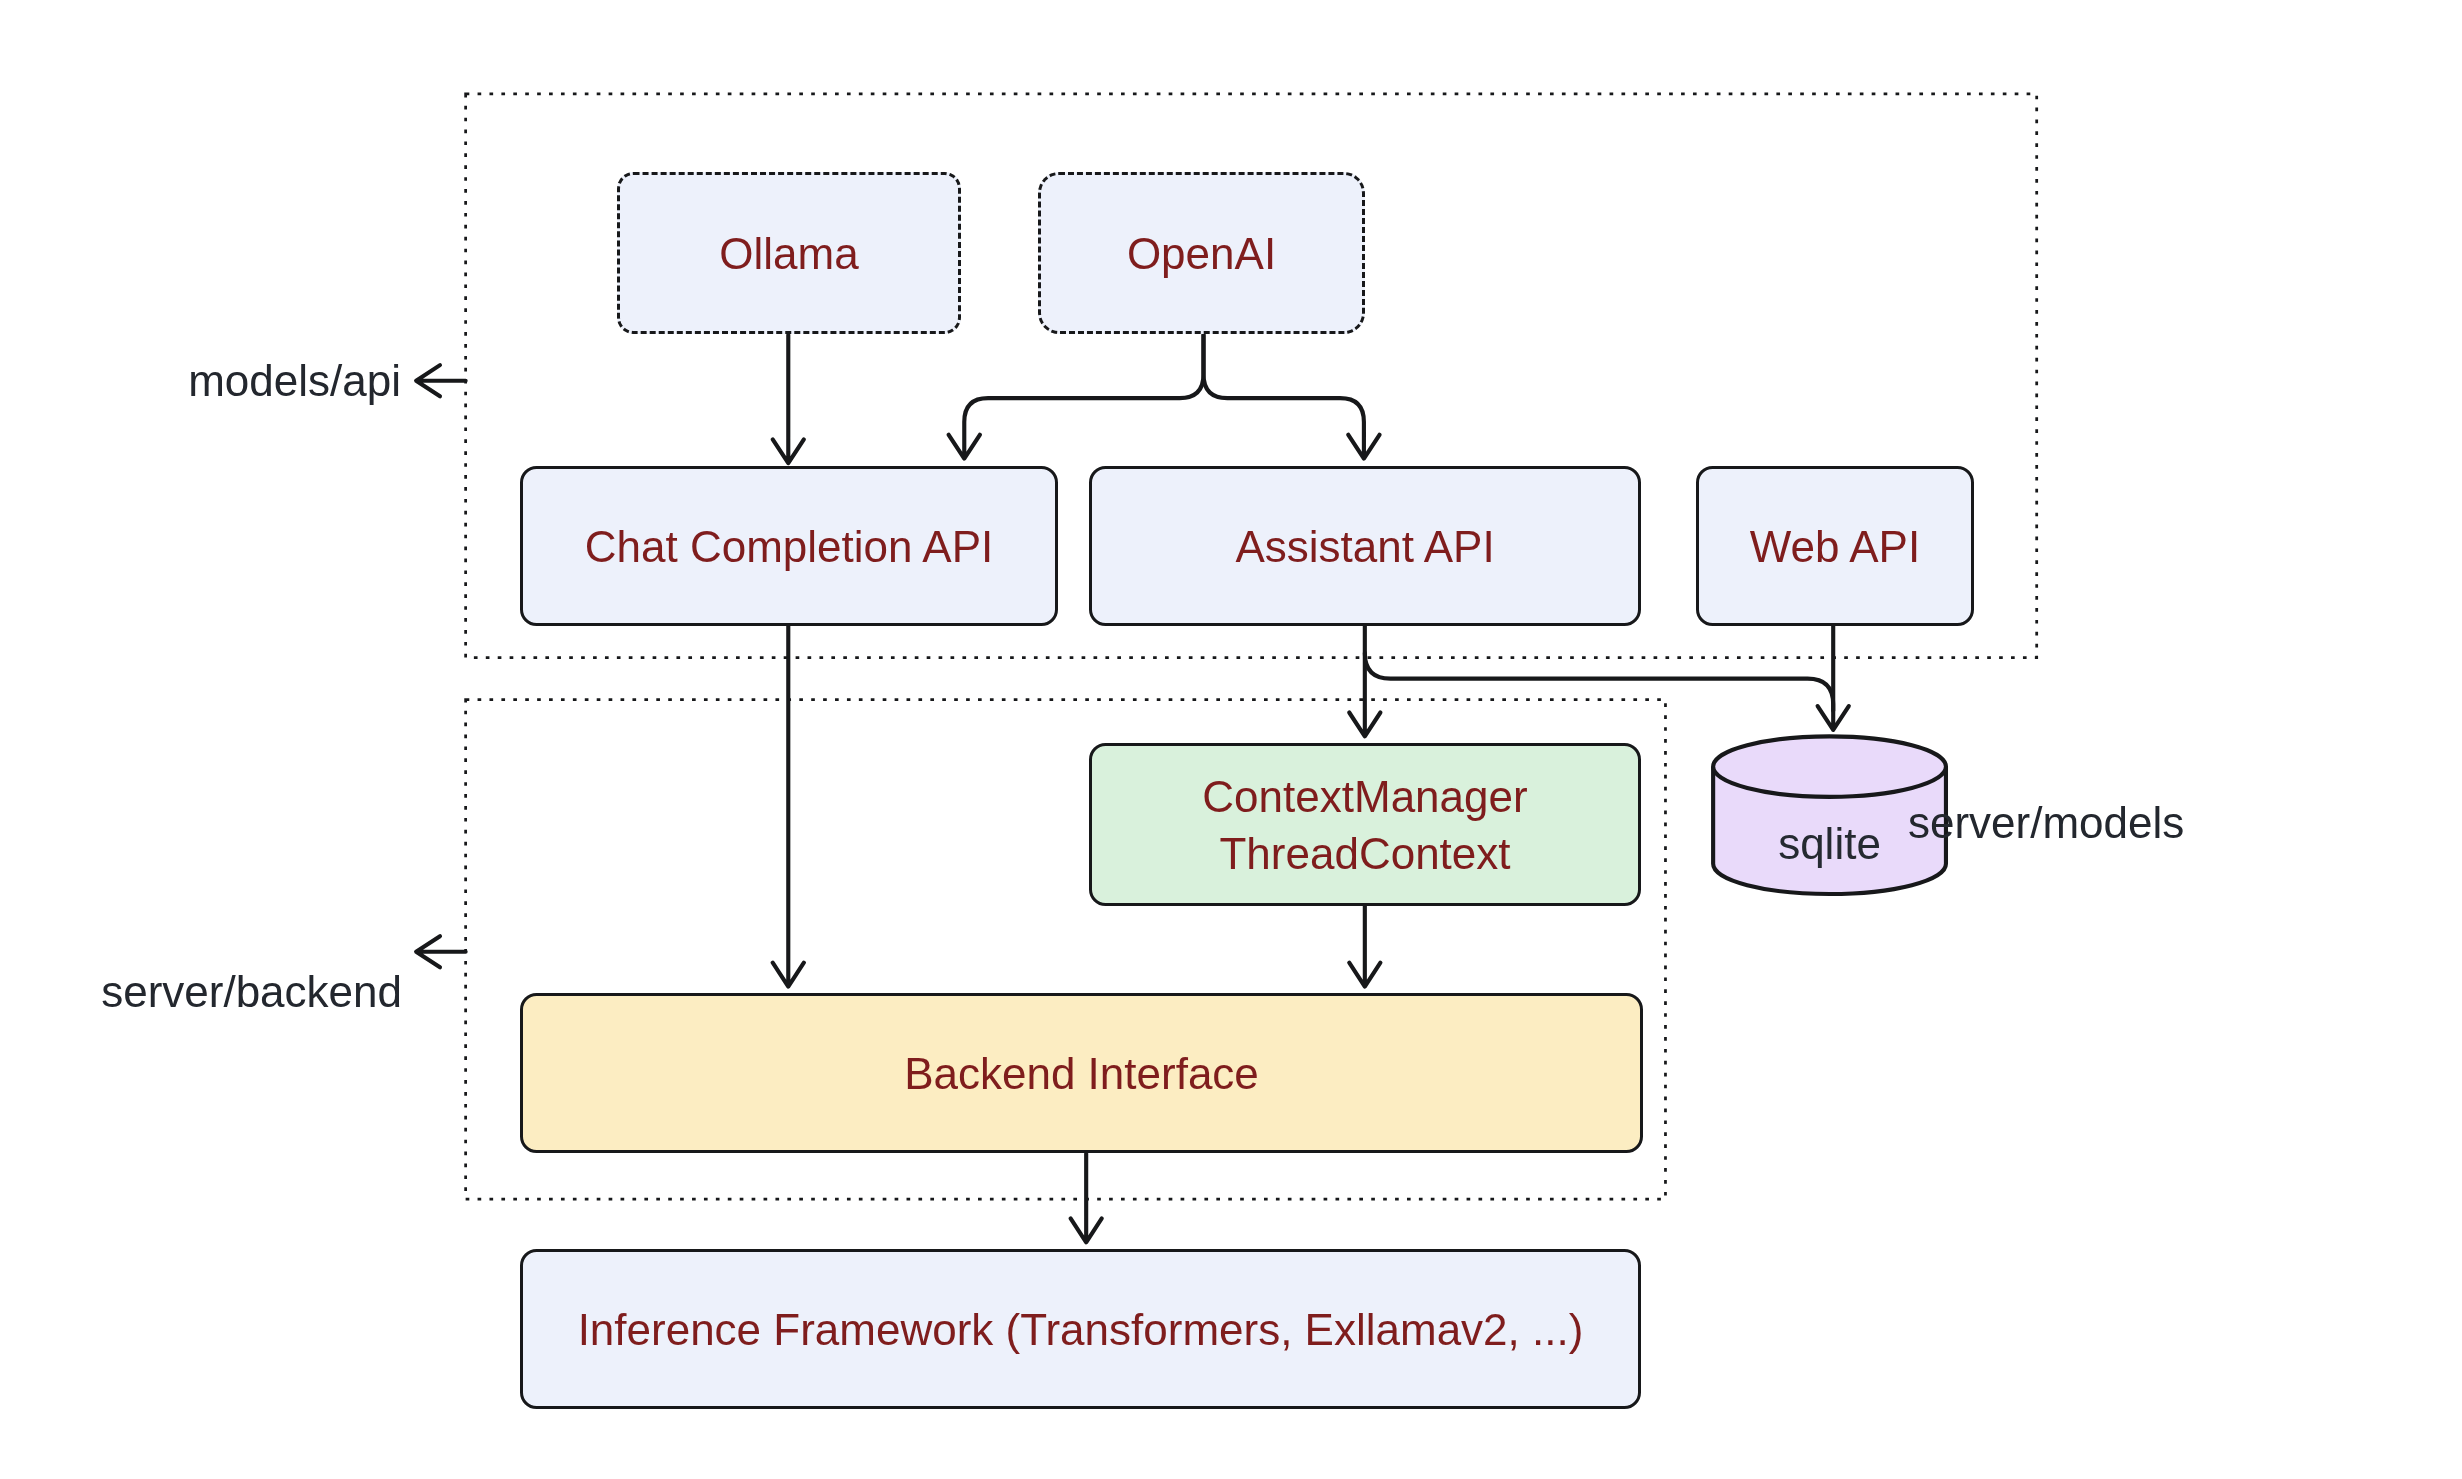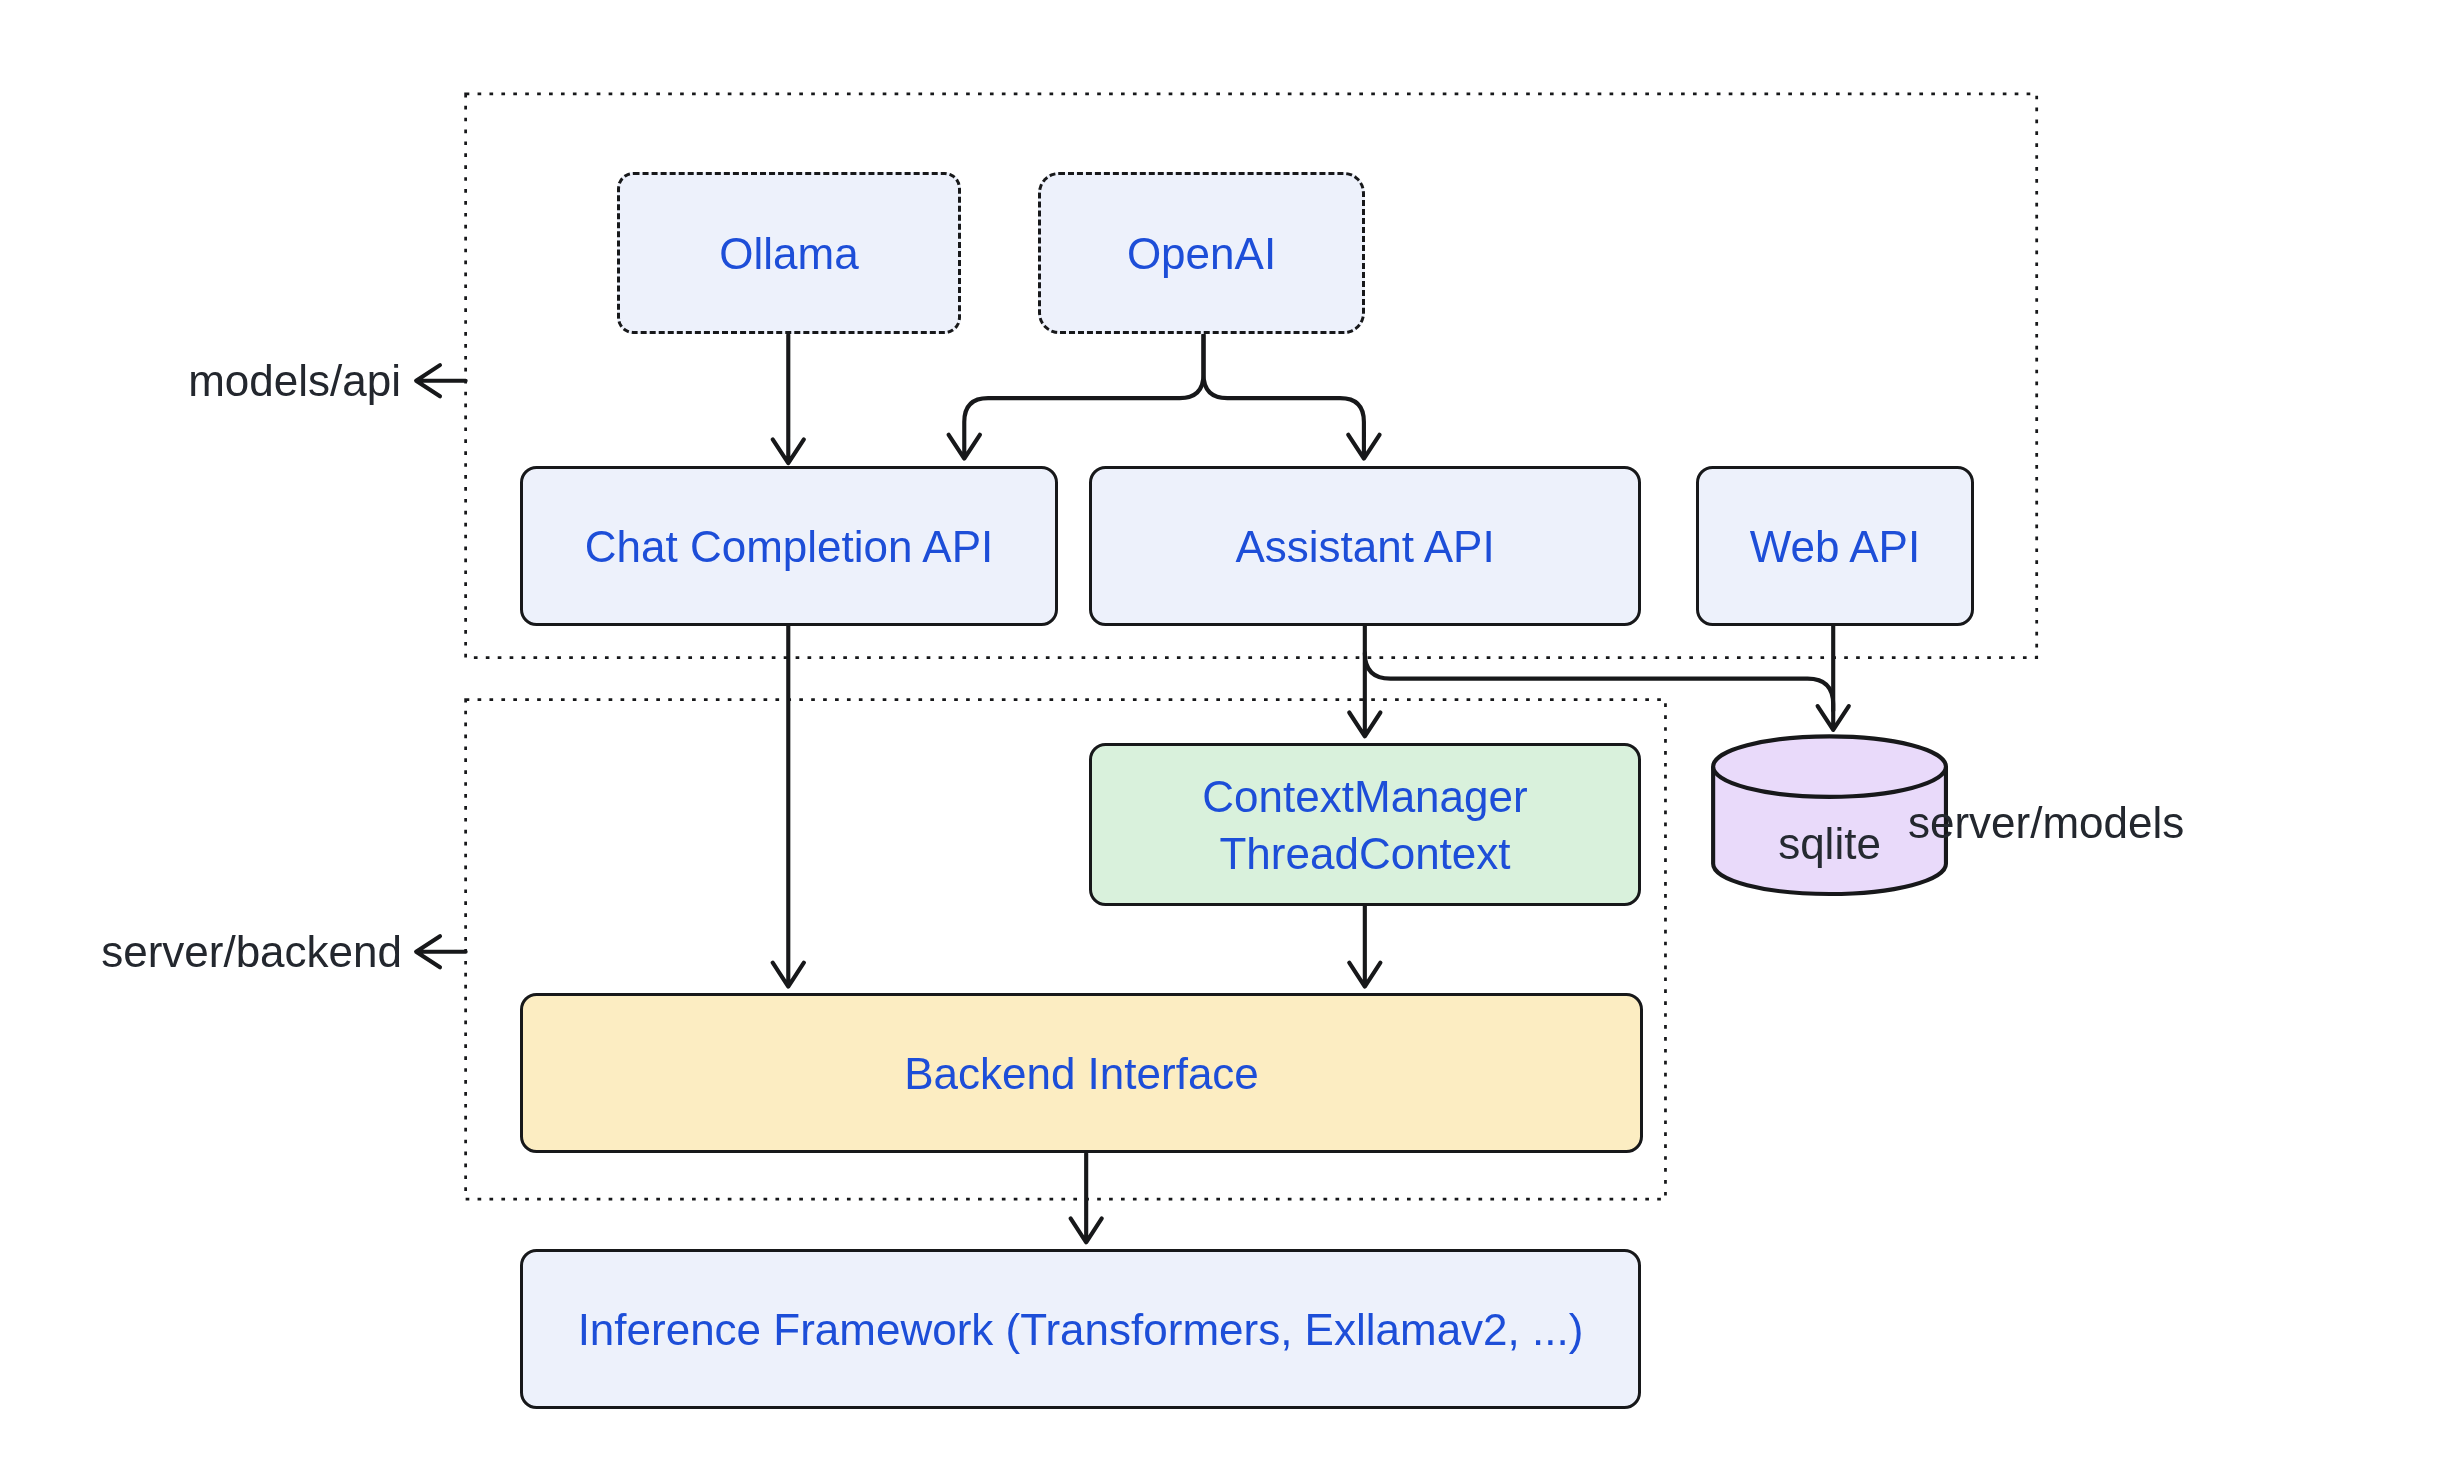--- a/index.html
+++ b/index.html
@@ -22,21 +22,21 @@
     border: 3.7px solid #17181a;
     border-radius: 16.5px;
     background: #edf1fb;
     display: flex;
     flex-direction: column;
     align-items: center;
     justify-content: center;
     text-align: center;
     font-size: 44px;
     line-height: 57px;
-    color: #1d4ed8;
+    color: #7f1d1d;
   }
   .node.dashed { border-style: dashed; }
   .node.green  { background: #d9f1dc; }
   .node.yellow { background: #fcedc2; }
   .floating-label {
     position: absolute;
     font-size: 44px;
     line-height: 55px;
     color: #23272e;
     white-space: nowrap;
@@ -105,17 +105,17 @@
     <span>Backend Interface</span>
   </div>
 
   <div class="node" style="left:520px; top:1249px; width:1121px; height:160px;">
     <span>Inference Framework (Transformers, Exllamav2, ...)</span>
   </div>
 
   <div class="sqlite-label">sqlite</div>
 
   <div class="floating-label align-right" style="left:156px; top:353px; width:245px;">models/api</div>
-  <div class="floating-label align-right" style="left:81px; top:924px; width:321px;">server/backend</div>
+  <div class="floating-label align-right" style="left:81px; top:964px; width:321px;">server/backend</div>
   <div class="floating-label" style="left:1908px; top:795px;">server/models</div>
 
 </div>
 
 
 </body></html>

